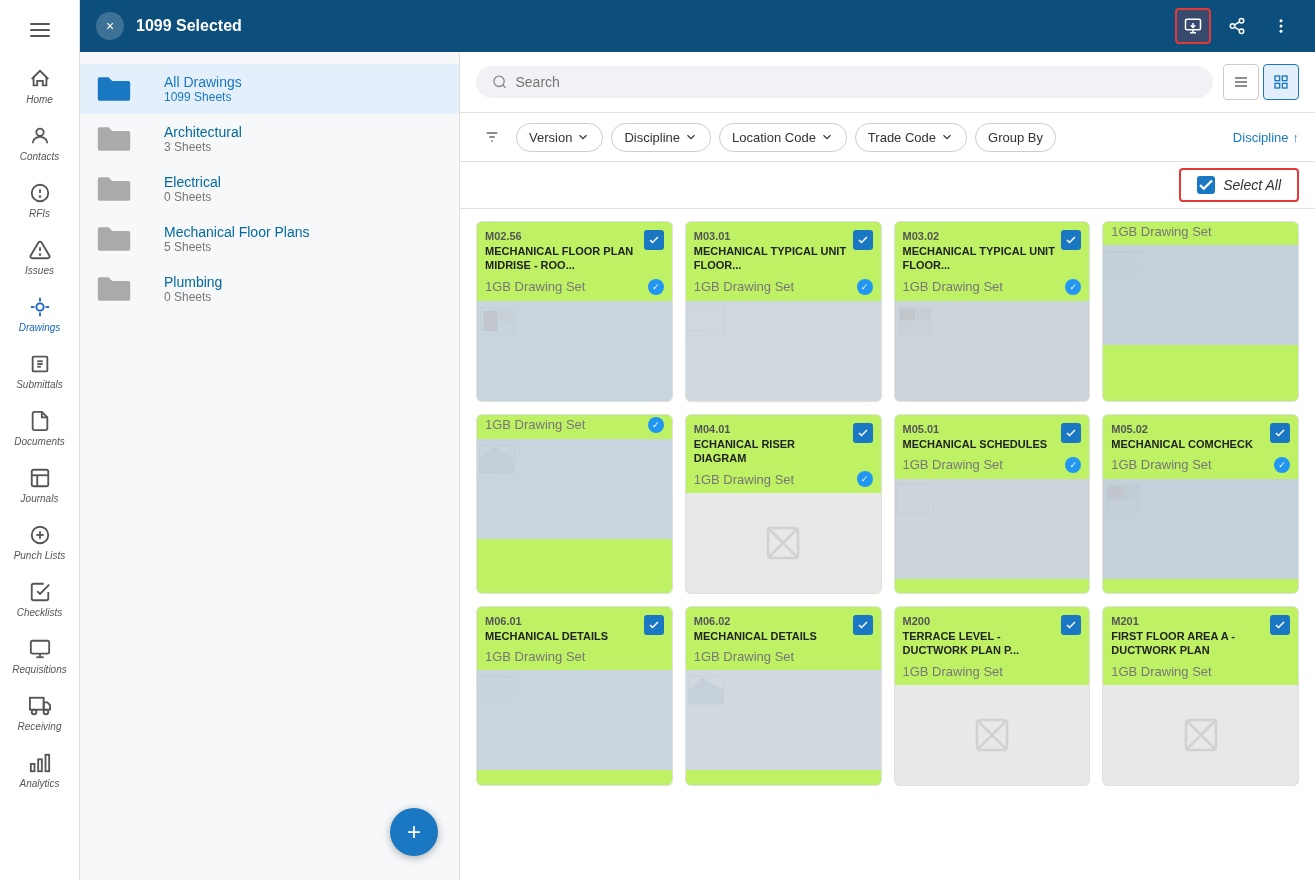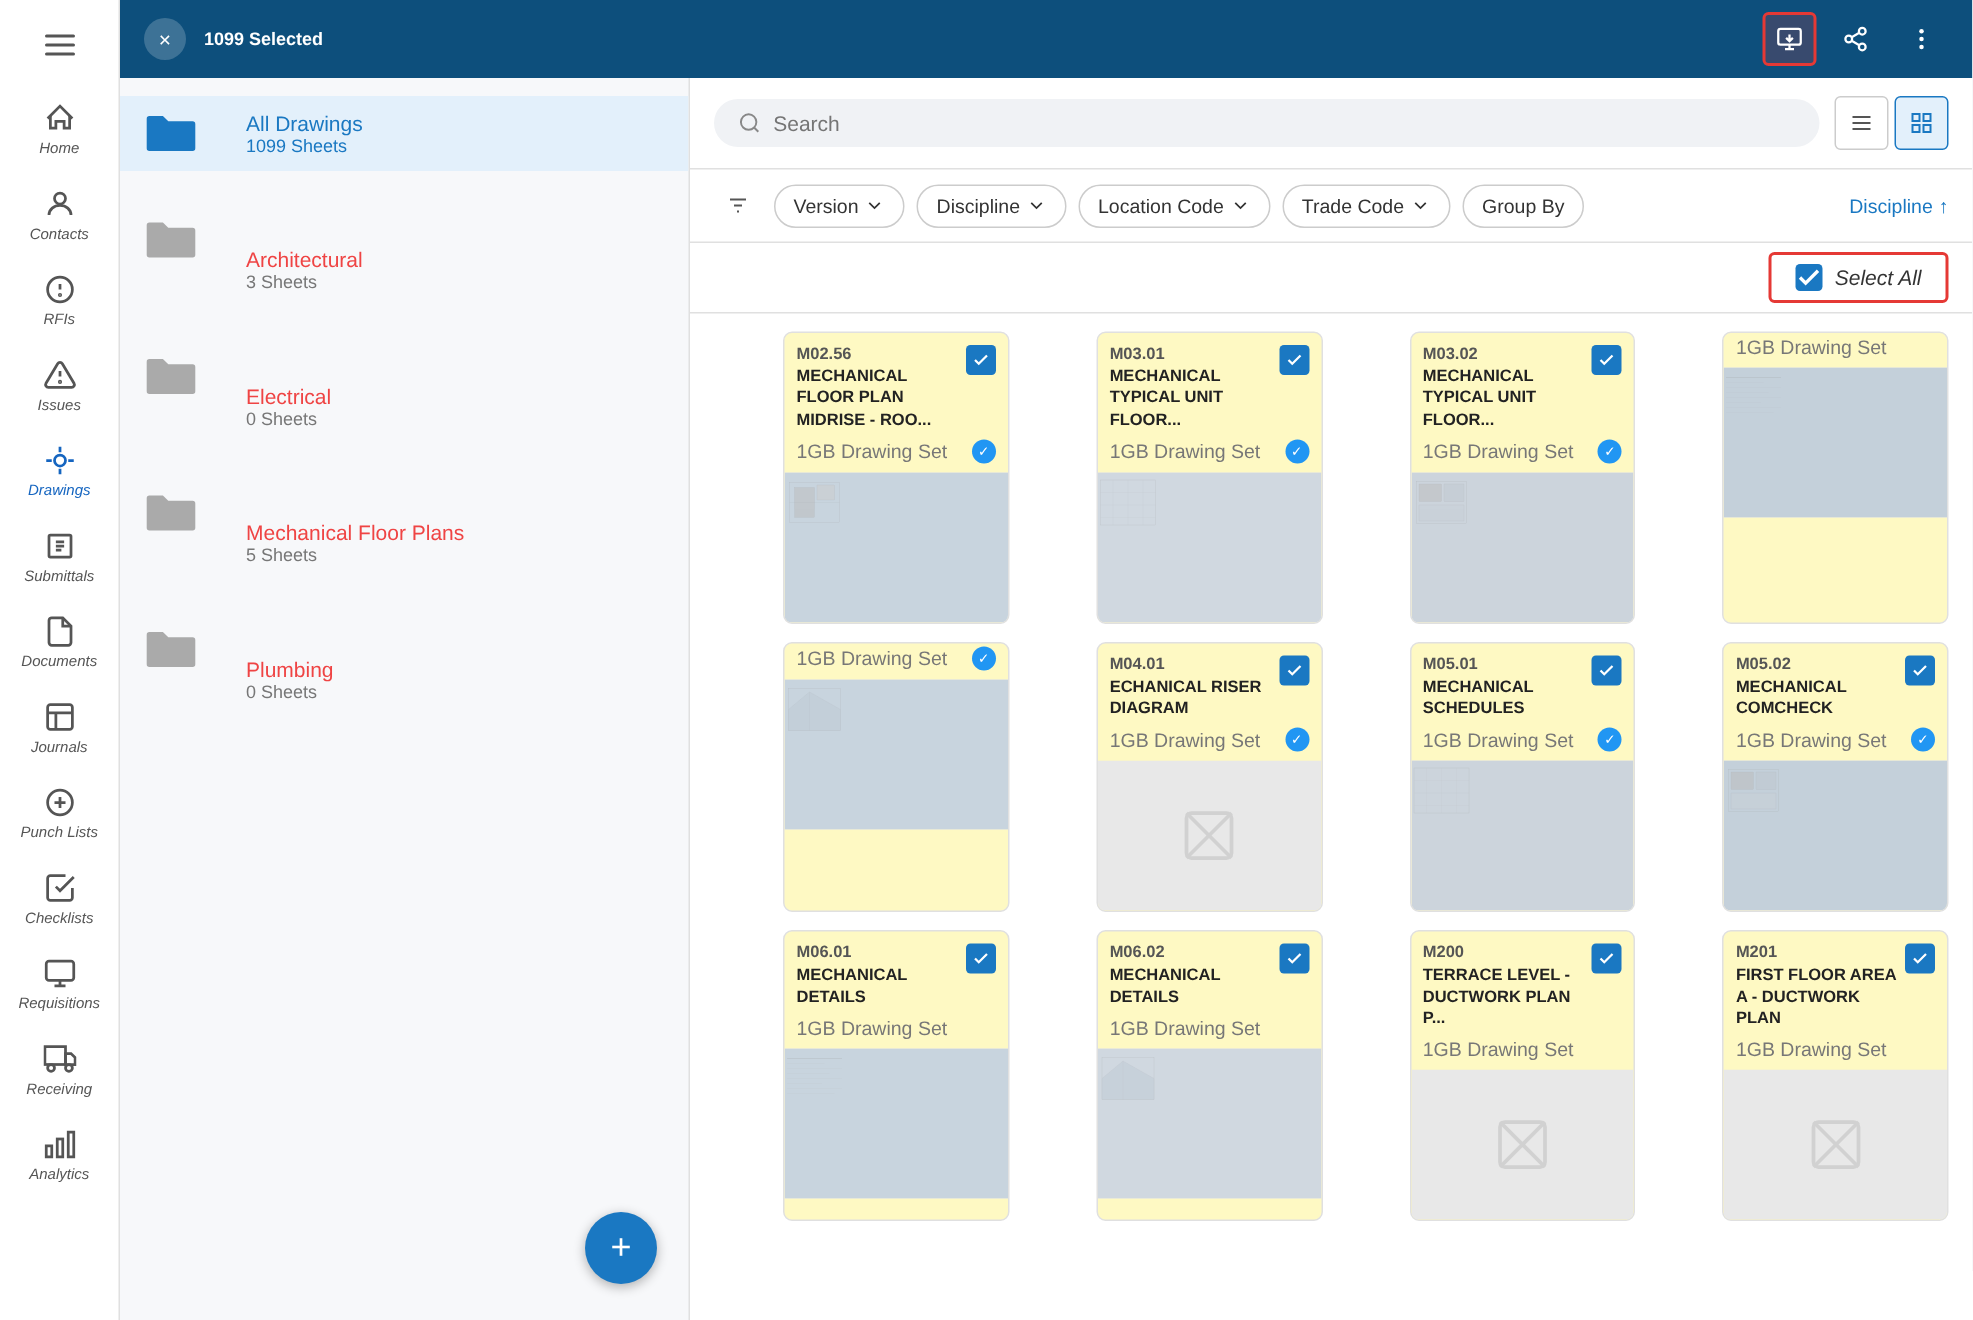--- a/index.html
+++ b/index.html
@@ -58,21 +58,21 @@
     .top-bar-close {
       width: 28px; height: 28px;
       border-radius: 50%;
       background: rgba(255,255,255,0.2);
       display: flex; align-items: center; justify-content: center;
       cursor: pointer; margin-right: 12px; font-size: 14px;
       border: none; color: #fff;
     }
     .top-bar-title {
       flex: 1;
-      font-size: 12px;
+      font-size: 16px;
       font-weight: 600;
     }
     .top-bar-actions {
       display: flex; align-items: center; gap: 8px;
     }
     .top-bar-btn {
       width: 36px; height: 36px;
       border-radius: 4px;
       background: transparent;
       border: 2px solid #e53935;
@@ -118,21 +118,21 @@
     .folder-icon {
       width: 36px; height: 30px;
       flex-shrink: 0;
     }
     .folder-info {}
     .folder-name {
       font-size: 14px;
       font-weight: 500;
       color: #1a78c2;
     }
-    .folder-item:not(.selected) .folder-name { color: #ef4444; margin-top: 41px; }
+    .folder-item:not(.selected) .folder-name { color: #0369a1; }
     .folder-count {
       font-size: 12px;
       color: #1a78c2;
     }
     .folder-item:not(.selected) .folder-count { color: #777; }
 
     .add-fab {
       position: absolute;
       bottom: 24px;
       left: 310px;
@@ -268,23 +268,22 @@
       display: grid;
       grid-template-columns: repeat(4, 1fr);
       gap: 12px;
       align-content: start;
     }
 
     .drawing-card {
       border: 1px solid #e0e0e0;
       border-radius: 6px;
       overflow: hidden;
-      background: #fef9c3;
+      background: #bef264;
       cursor: pointer;
-      margin-left: 46px;
     }
     .drawing-card-header {
       display: flex;
       align-items: flex-start;
       padding: 8px 8px 4px;
       gap: 6px;
     }
     .drawing-card-info { flex: 1; }
     .drawing-code {
       font-size: 11px;

